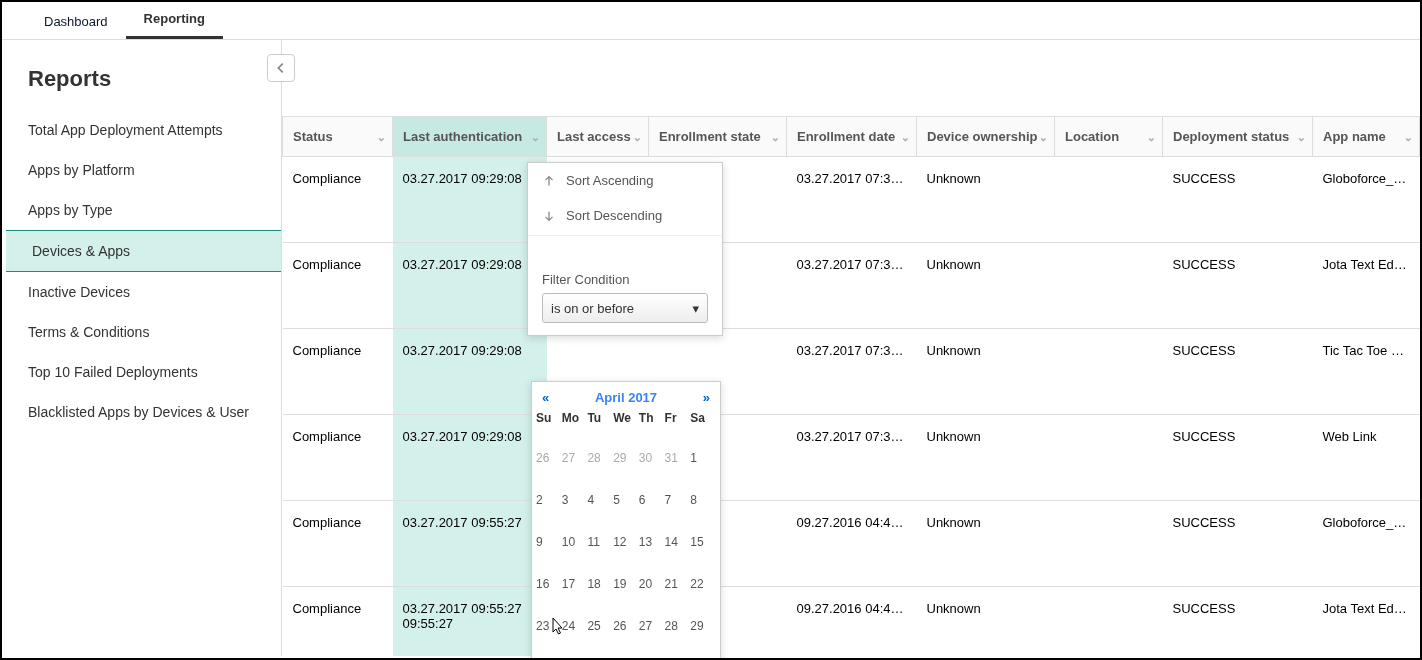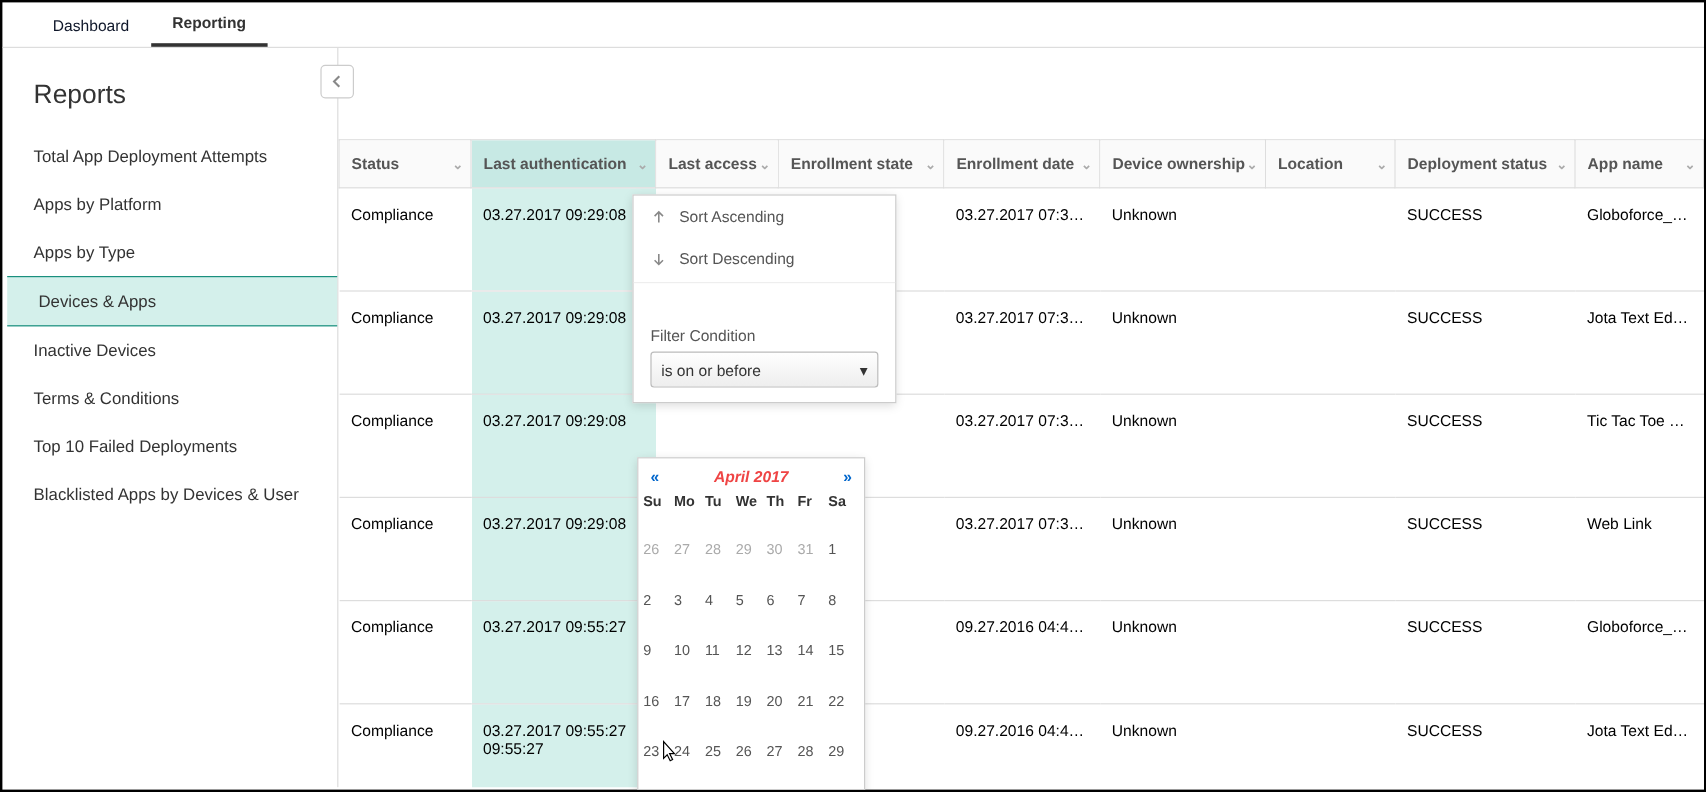--- a/index.html
+++ b/index.html
@@ -8,54 +8,54 @@
 
 .top-tabs { display: flex; border-bottom: 1px solid #ddd; padding-left: 24px; height: 38px; align-items: flex-end; }
 .top-tab { padding: 10px 18px; color: #0f172a; cursor: pointer; }
 .top-tab.active { color: #333; font-weight: 600; border-bottom: 3px solid #333; }
 
 
 .main { display: flex; height: calc(100% - 40px); }
 
 
 .sidebar { width: 280px; border-right: 1px solid #ddd; padding-top: 18px; position: relative; }
-.sidebar h2 { font-size: 22px; font-weight: 400; padding: 8px 26px 18px; }
+.sidebar h2 { font-size: 22px; font-weight: 700; padding: 8px 26px 18px; }
 .sidebar-item { padding: 12px 26px; cursor: pointer; color: #333; font-size: 14px; }
 .sidebar-item.selected { background: #d4f0eb; border: 1px solid #1a8f7e; border-left: none; border-right: none; margin-left: 4px; }
 .collapse-handle { position: absolute; top: 14px; right: -14px; width: 28px; height: 28px; background: #fff; border: 1px solid #ccc; border-radius: 4px; display:flex; align-items:center; justify-content:center; color:#888; cursor:pointer; z-index: 5;}
 
 
 .content { flex: 1; overflow: hidden; position: relative; padding-top: 76px; }
 
 
 .table { width: 100%; border-collapse: collapse; table-layout: fixed; }
 .table th { text-align: left; padding: 12px 10px; font-weight: 600; color: #555; border: 1px solid #ddd; background: #fafafa; position: relative; font-size: 13px; white-space: nowrap; }
 .table th.active-col { background: #c7e9e4; margin-left: 16px; }
 .table th .chev { position: absolute; right: 6px; top: 50%; transform: translateY(-50%); color: #aaa; font-size: 11px;}
 .table td { padding: 14px 10px; border: 1px solid #ddd; border-left: none; border-right: none; vertical-align: top; color: #000000; font-size: 13px; white-space: nowrap; overflow: hidden; text-overflow: ellipsis; }
 .table td.active-col { background: #d4f0eb; }
 .table tr.row td { height: 86px; }
 
 
-.filter-pop { position: absolute; top: 160px; left: 525px; width: 220px; background: #fff; border: 1px solid #ccc; box-shadow: 0 2px 8px rgba(0,0,0,.15); z-index: 20;}
+.filter-pop { position: absolute; top: 160px; left: 525px; width: 196px; background: #fff; border: 1px solid #ccc; box-shadow: 0 2px 8px rgba(0,0,0,.15); z-index: 20;}
 .filter-pop .sort-opt { display:flex; align-items:center; gap:10px; padding:10px 14px; cursor:pointer; color:#555;}
 .filter-pop .divider { border-top:1px solid #eee; margin: 2px 0;}
 .filter-pop .section { padding: 8px 14px 12px; margin-top: 28px;}
 .filter-pop label { display:block; color:#555; margin-bottom:6px; font-size:13px;}
 .filter-pop .req { color: #d9534f; margin-left:2px;}
 .sel { width:100%; height:30px; border:1px solid #bbb; border-radius:3px; background: linear-gradient(#fefefe,#eee); padding:0 8px; display:flex; align-items:center; justify-content:space-between; cursor:pointer; font-size:13px;}
 .val-row { display:flex; gap:4px;}
 .val-input { flex:1; height:30px; border:1px solid #1a8f7e; border-radius:2px; padding:0 8px; font-size:13px; color:#999; font-style: italic;}
 .cal-btn { width:30px; height:30px; border:1px solid #bbb; border-radius:3px; background: linear-gradient(#fefefe,#eee); display:flex; align-items:center; justify-content:center; cursor:pointer;}
 
 
 .datepicker { position:absolute; top:379px; left:529px; width:190px; background:#fff; border:1px solid #ccc; box-shadow: 0 2px 8px rgba(0,0,0,.15); z-index: 25; padding:6px 4px;}
 .dp-head { display:flex; justify-content:space-between; align-items:center; padding:2px 6px 6px;}
 .dp-head .nav { color:#0066cc; cursor:pointer; font-weight:bold;}
-.dp-head .title { color:#ef4444; font-weight:600; font-size:13px;font-style:italic;}
+.dp-head .title { color:#3b82f6; font-weight:600; font-size:13px;}
 .dp-grid { display:grid; grid-template-columns: repeat(7, 1fr); text-align:left; row-gap: 24px;}
 .dp-dow { font-size:12px; color:#333; font-weight:600; }
 .dp-day { font-size:12px; color:#555; cursor:pointer; padding: 2px 0;}
 .dp-day.other { color:#aaa;}
 .dp-day.hover { background:#eee; border-radius:3px;}
 
 .arrow-icon { width:14px; height:14px; }
 
 .cursor { position:absolute; top: 614px; left: 547px; z-index: 50; font-size: 16px; pointer-events:none;}
 </style>

